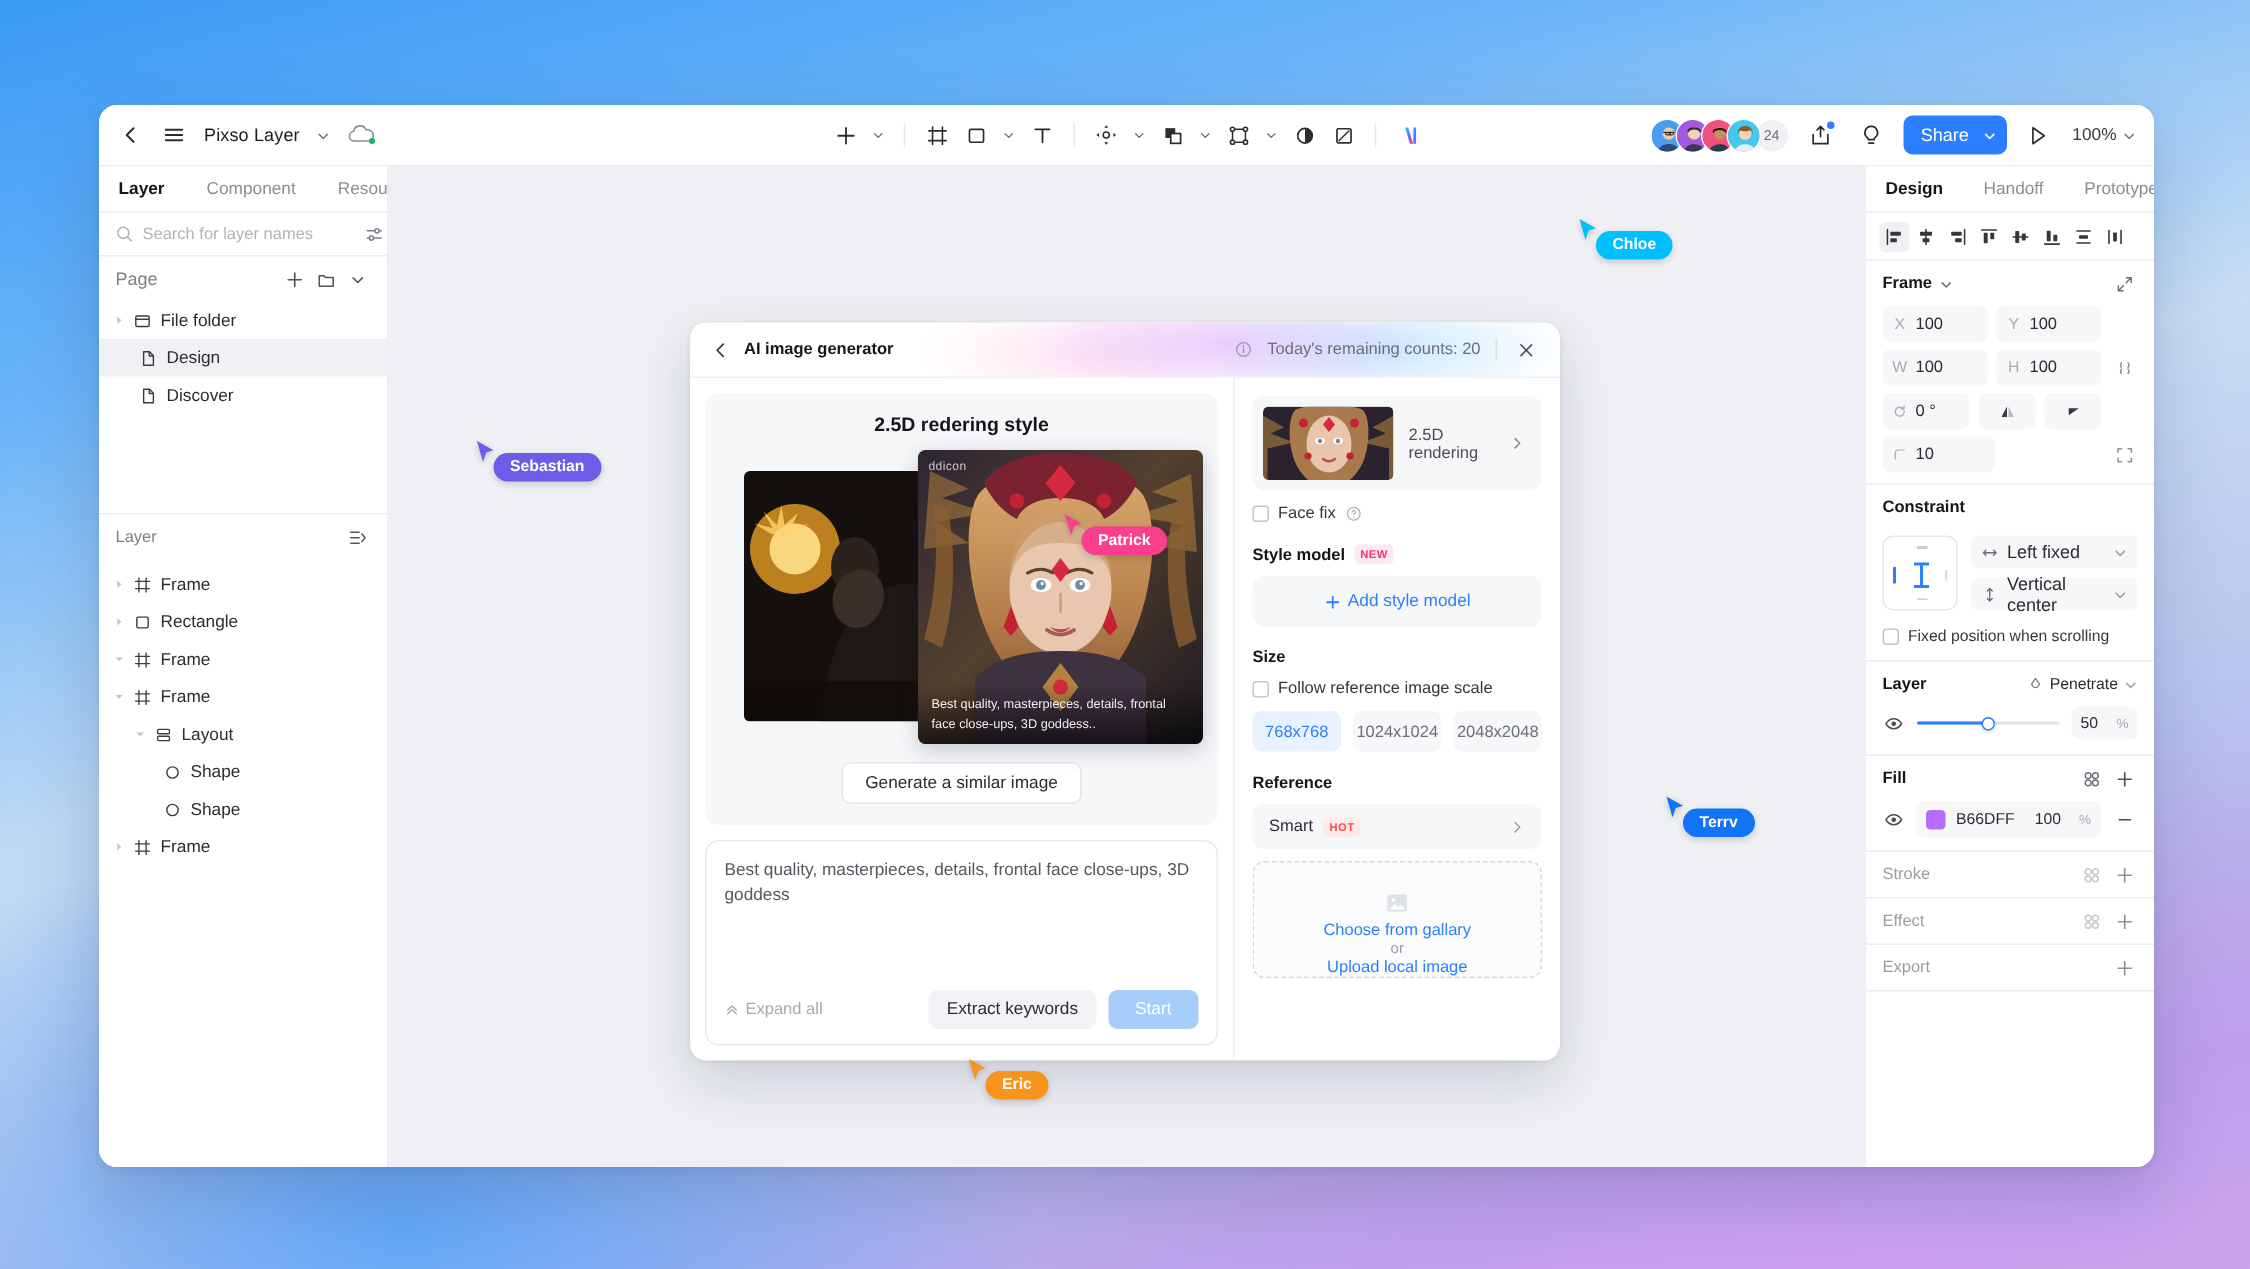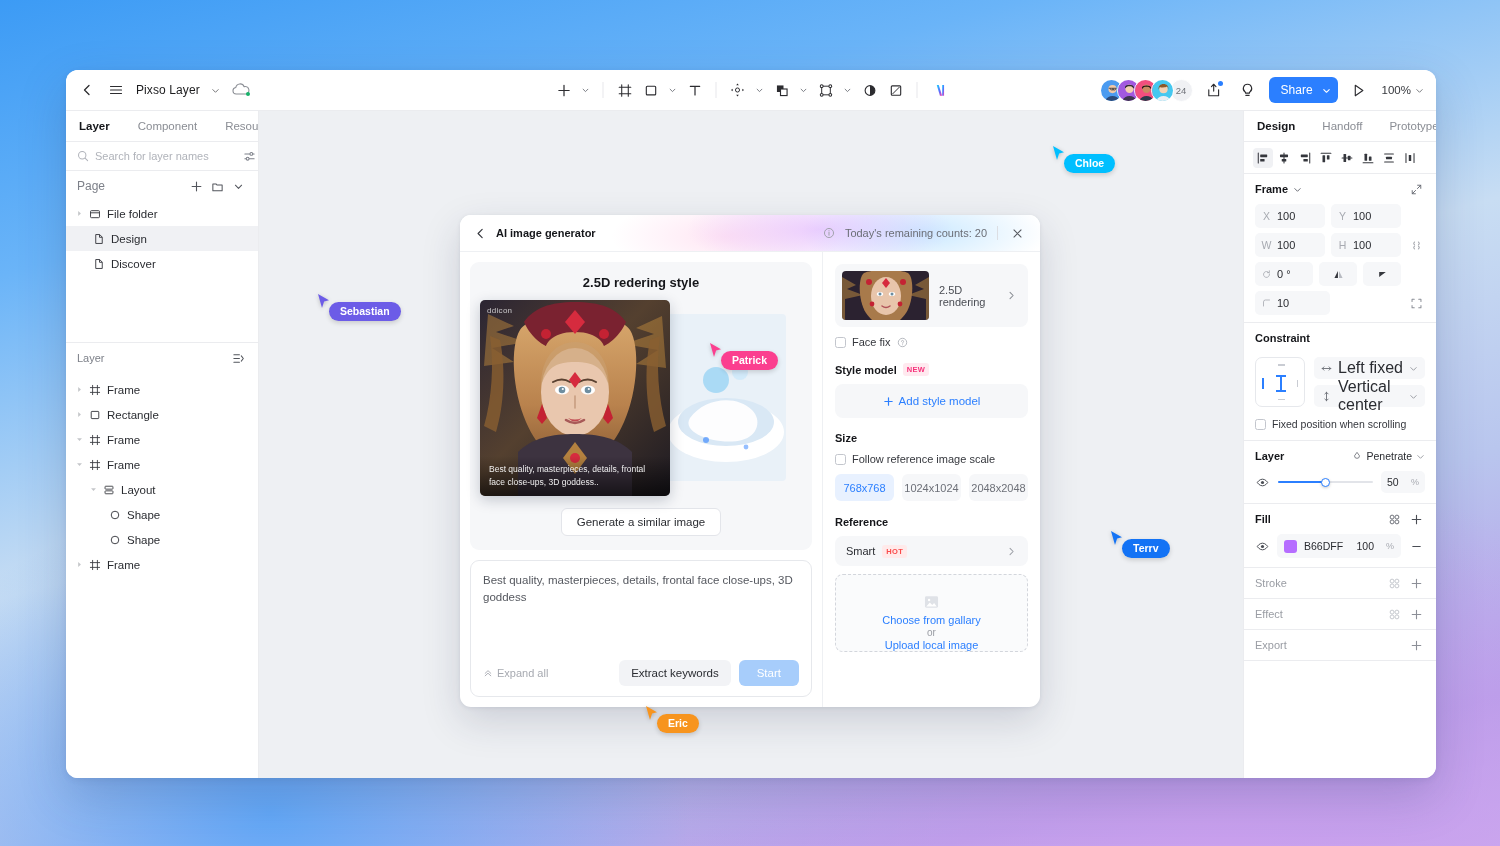--- a/index.html
+++ b/index.html
@@ -120,21 +120,21 @@
   }
   .modal-title { font-size: 11px; color: #15161a; font-weight: bold; }
   .mh-right { margin-left: auto; display: flex; align-items: center; gap: 10px; font-size: 11px; color: #6b6e76; }
   .mh-right .vsep { width: 1px; height: 14px; background: #dcdee3; }
   .close-x { width: 18px; height: 18px; display: flex; align-items: center; justify-content: center; cursor: pointer; border-radius: 4px; }
 
   .modal-body { flex: 1; display: flex; min-height: 0; }
   .modal-left { width: 363px; flex: 0 0 363px; border-right: 1px solid #eef0f3; display: flex; flex-direction: column; padding: 10px; gap: 10px; }
   .preview-card { background: #f6f7f9; border-radius: 9px; padding: 13px 10px 14px; display: flex; flex-direction: column; align-items: center; }
   .preview-title { font-size: 13px; font-weight: bold; color: #15161a; margin-bottom: 10px; }
-  .carousel { position: relative; width: 100%; height: 196px; display: flex; align-items: center; justify-content: flex-start; }
+  .carousel { position: relative; width: 100%; height: 196px; display: flex; align-items: center; justify-content: flex-end; }
   .c-side { position: absolute; top: 14px; width: 126px; height: 167px; border-radius: 4px; overflow: hidden; }
   .c-left { left: 16px; }
   .c-right { right: 16px; }
   .c-main {
     position: relative; width: 190px; height: 196px; border-radius: 5px; overflow: hidden;
     box-shadow: 0 4px 14px rgba(20,30,60,.22); z-index: 2;
   }
   .c-watermark { position: absolute; left: 7px; top: 6px; font-size: 8px; color: rgba(255,255,255,.72); letter-spacing: .3px; }
   .c-caption {
     position: absolute; left: 0; right: 0; bottom: 0; padding: 7px 9px 8px;
@@ -217,21 +217,21 @@
   .field .v { font-size: 11px; color: #2a2c31; }
   .sq-btn { width: 38px; height: 24px; background: #f6f7f9; border-radius: 5px; display: flex; align-items: center; justify-content: center; cursor: pointer; }
   .trail-ic { width: 18px; display: flex; align-items: center; justify-content: center; cursor: pointer; color: #8c8f97; }
   .constraint-wrap { padding: 4px 11px 9px; display: flex; gap: 9px; }
   .constraint-box { width: 50px; height: 50px; border: 1px solid #e6e8ec; border-radius: 7px; position: relative; flex: 0 0 50px; }
   .cbar { position: absolute; background: #c9ccd3; }
   .cbar.blue { background: #2b7fff; }
   .cc-right { flex: 1; display: flex; flex-direction: column; gap: 6px; }
   .cc-sel {
     height: 22px; background: #f6f7f9; border-radius: 5px; display: flex; align-items: center;
-    padding: 0 7px; gap: 6px; font-size: 16px; color: #2a2c31; cursor: pointer;
+    padding: 0 7px; gap: 6px; font-size: 12px; color: #2a2c31; cursor: pointer;
   }
   .cc-sel .caret { margin-left: auto; }
   .fixpos-row { padding: 2px 11px 10px; display: flex; align-items: center; gap: 6px; }
   .fixpos-row .ck-lbl { font-size: 10.5px; }
   .layer-sec-head { height: 30px; display: flex; align-items: center; padding: 0 11px; }
   .layer-sec-head .t { font-size: 11px; color: #15161a; font-weight: bold; }
   .pen-sel { margin-left: auto; display: flex; align-items: center; gap: 4px; font-size: 10.5px; color: #2a2c31; cursor: pointer; }
   .opacity-row { padding: 0 11px 10px; display: flex; align-items: center; gap: 8px; }
   .slider { flex: 1; height: 14px; position: relative; cursor: pointer; }
   .slider .trk { position: absolute; top: 6px; left: 0; right: 0; height: 2px; background: #e2e4e9; border-radius: 1px; }

